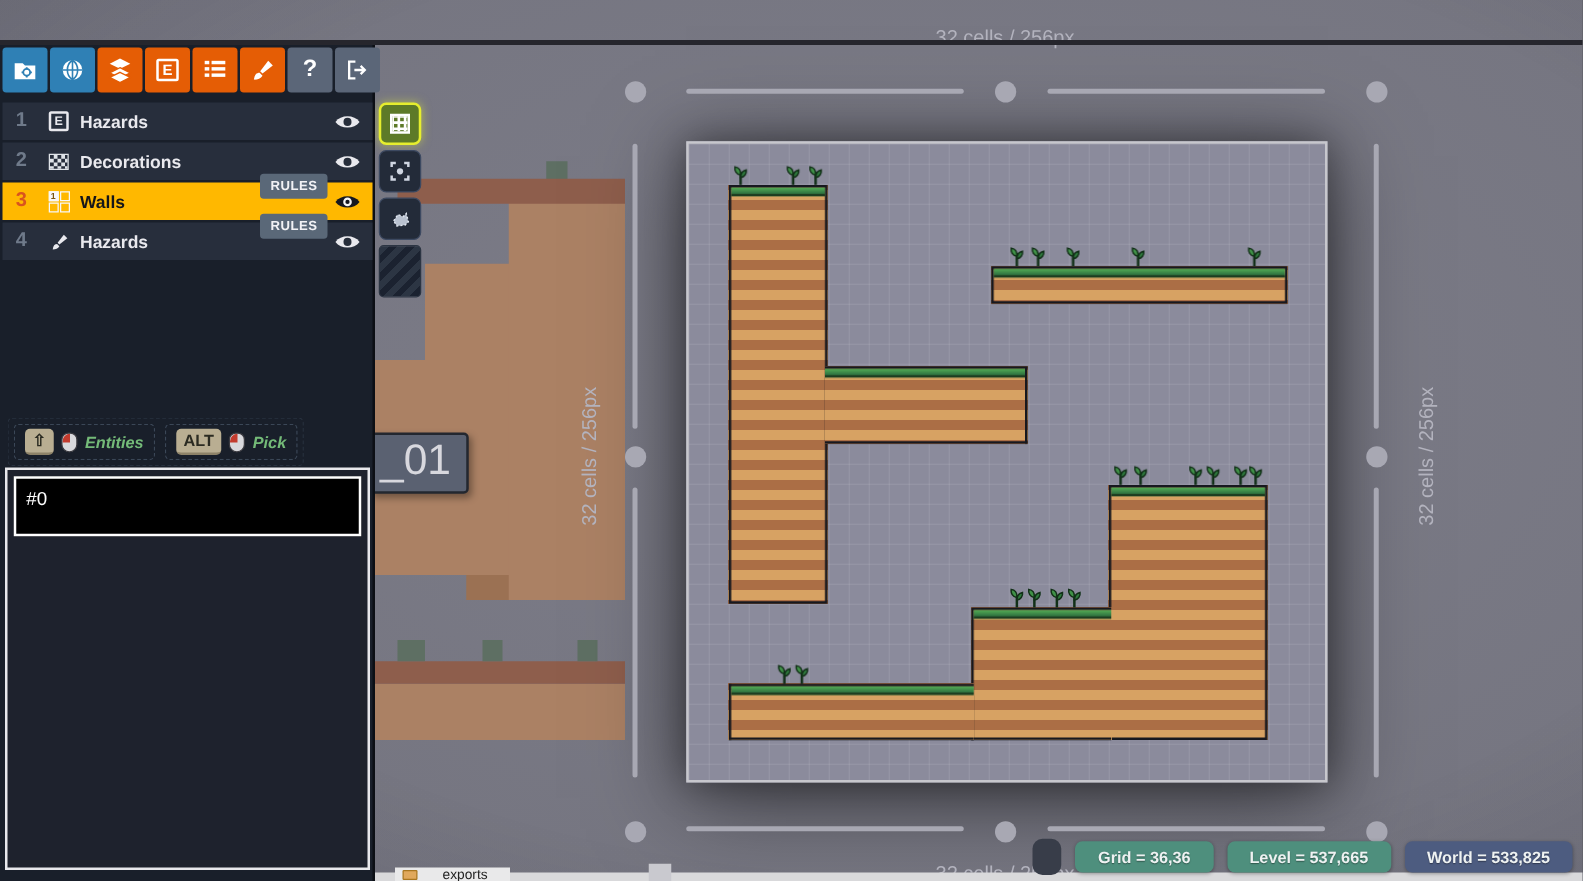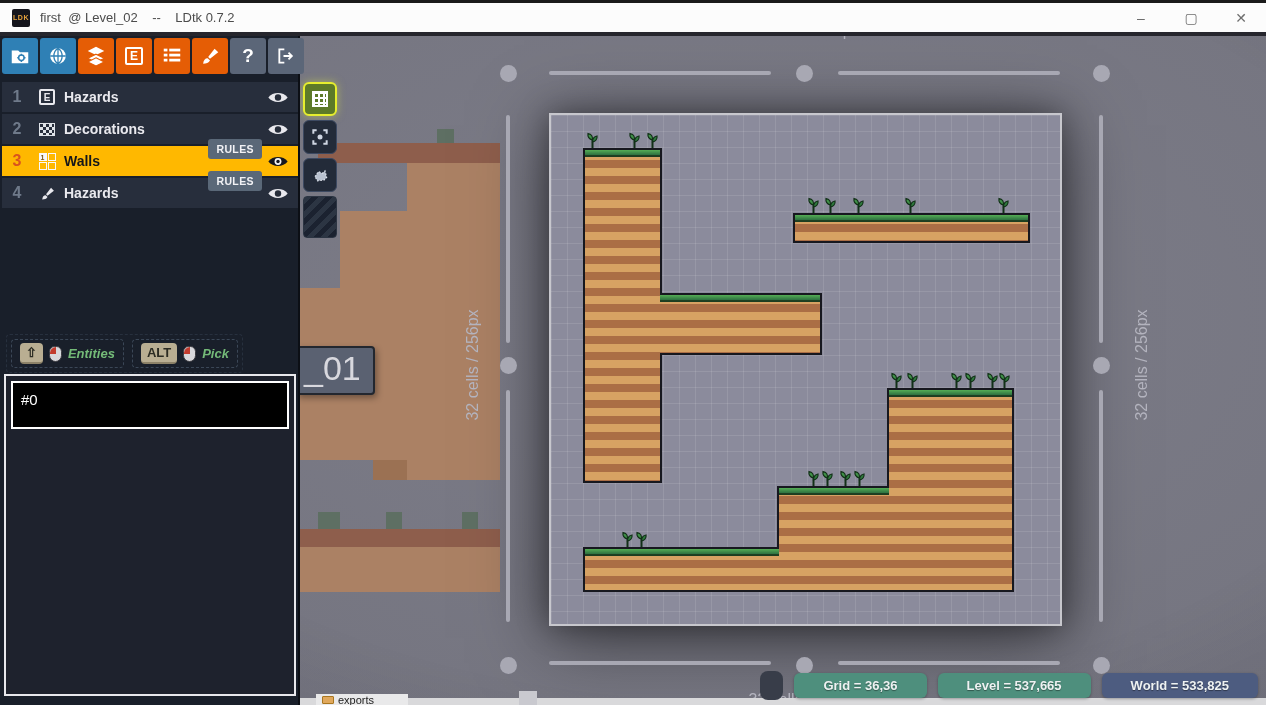--- a/index.html
+++ b/index.html
@@ -97,28 +97,28 @@
     border-top:3px solid #1b1b1b;display:flex;align-items:center;}
   #logo{width:18px;height:18px;margin-left:12px;background:#15151c;border-radius:2px;display:flex;align-items:center;justify-content:center;
     color:#e8a33d;font-size:7px;font-weight:bold;letter-spacing:.5px;}
   #title-text{margin-left:10px;font-size:13px;color:#4c4c4c;white-space:pre;}
   #win-controls{margin-left:auto;display:flex;align-items:center;gap:0;}
   .wc{width:50px;text-align:center;font-size:14px;color:#6e6e6e;}
 
   
   #bottom-strip{position:absolute;left:300px;top:698px;width:966px;height:7px;background:#d9d9db;z-index:6;}
   #exports-pane{position:absolute;left:316px;top:694px;width:92px;height:11px;background:#e9e9ea;z-index:7;
-    display:flex;align-items:flex-start;gap:4px;padding-left:6px;overflow:hidden;}
+    display:flex;align-items:flex-start;gap:20px;padding-left:6px;overflow:hidden;}
   #exports-folder{width:12px;height:8px;margin-top:2px;background:#e0a85c;border:1px solid #a9761f;border-radius:1px;}
   #exports-label{font-size:11px;color:#222;}
   #bg-window-sq{position:absolute;left:519px;top:691px;width:18px;height:14px;background:#c9c9cf;z-index:6;}
 
   #status{position:absolute;right:8px;top:671px;display:flex;align-items:center;gap:11px;z-index:12;}
   #swatch{width:23px;height:29px;border-radius:8px;background:#383d49;}
-  .badge{font-size:13px;font-weight:bold;color:#eef2f2;border-radius:6px;padding:5px 29px;
+  .badge{font-size:13px;font-weight:bold;color:#eef2f2;border-radius:6px;padding:5px 18px;
     text-shadow:0 1px 1px rgba(0,0,0,.4);box-shadow:0 1px 3px rgba(0,0,0,.3);}
   .bg-teal{background:#4e8f7d;} .bg-slate{background:#4d5c80;}
 </style>
 </head>
 <body>
 
 <div id="app">
 
   <div id="world">
       <div class="bg-rect" style="left: 300px; top: 547px; width: 200px; height: 45px; background: rgb(171, 129, 100);"></div>
@@ -445,23 +445,14 @@
       </div>
     </div>
 
     <div id="tileset-panel">
       <div id="tile-sel">#0</div>
     </div>
   </div>
 
   <div id="top-strip"></div>
 
-  <div id="titlebar">
-    <div id="logo">LDK</div>
-    <span id="title-text">first  @ Level_02    --    LDtk 0.7.2</span>
-    <div id="win-controls">
-      <span class="wc">–</span>
-      <span class="wc">▢</span>
-      <span class="wc">✕</span>
-    </div>
-  </div>
 
 </div>
 
 </body></html>

